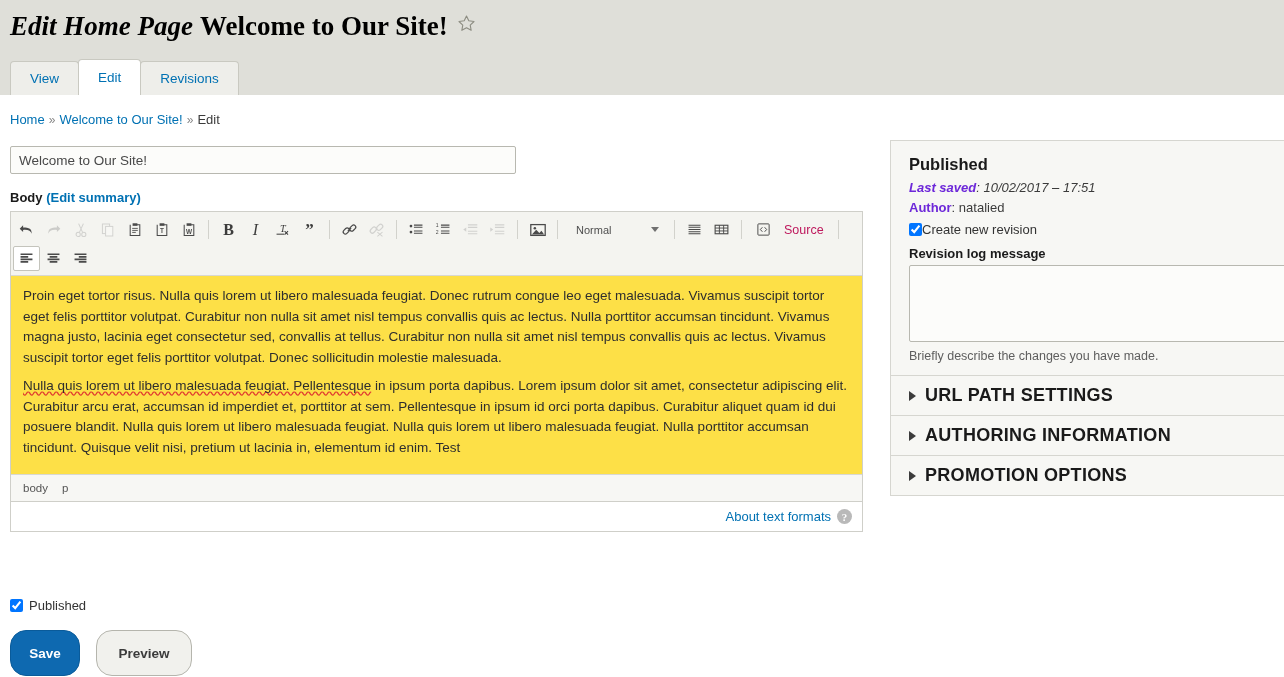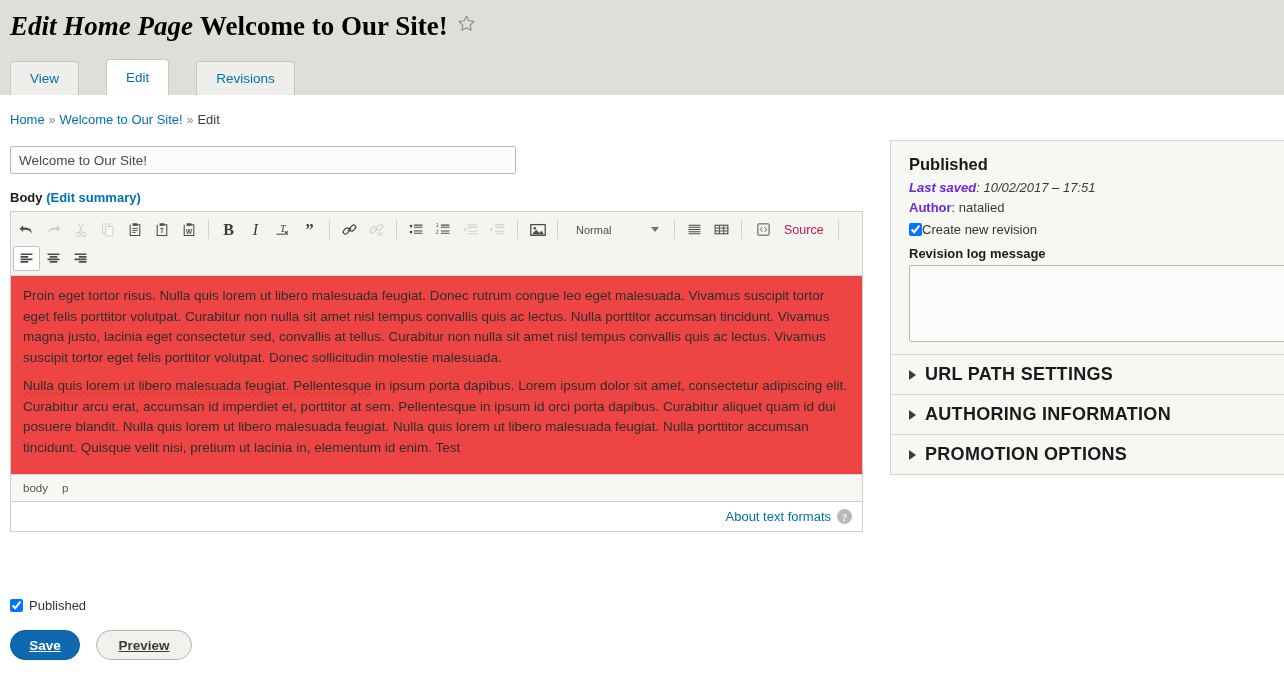--- a/index.html
+++ b/index.html
@@ -39,21 +39,20 @@
     vertical-align: 2px;
     margin-left: 9px;
   }
 
   
   .tabs {
     position: absolute; left: 10px; top: 60px;
     height: 35px;
     display: flex;
     align-items: flex-end;
-    gap: 28px;
   }
   .tab {
     height: 34px;
     padding: 0 19px;
     display: flex; align-items: center; justify-content: center;
     font-size: 13.5px;
     color: #0071b3;
     background: #eeeeea;
     border: 1px solid #c9c9c1;
     border-bottom: none;
@@ -173,21 +172,21 @@
     color: #be185d;
     border: 1px solid transparent;
     border-radius: 2px;
     cursor: pointer;
     flex: none;
   }
 
   .cke-body {
     padding: 10px 12px 8px 12px;
     min-height: 182px;
-    background: #ef4444;
+    background: #fde047;
   }
   .cke-body p {
     margin: 0 0 8px 0;
     font-family: "Liberation Sans", sans-serif;
     font-size: 13.5px;
     line-height: 20.5px;
     color: #2e2e2e;
   }
   .sp {
     text-decoration: underline wavy #e03a2f;
@@ -223,27 +222,26 @@
     display: flex; align-items: center; justify-content: center;
     cursor: pointer;
     font-family: "Liberation Serif", serif;
   }
 
   
   .footer { position: absolute; left: 10px; top: 598px; }
   .pub-row { display: flex; align-items: center; gap: 6px; font-size: 13px; color: #333; }
   .btn-row { margin-top: 17px; display: flex; align-items: center; gap: 16px; }
   .btn {
-    height: 30px;
+    height: 46px;
     border-radius: 16px;
     display: flex; align-items: center; justify-content: center;
     font-size: 13.5px; font-weight: bold;
     cursor: pointer;
     border: 1px solid transparent;
-    text-decoration: underline;
   }
   .btn-primary {
     width: 70px;
     background: #0e69b0;
     color: #ffffff;
     border-color: #0a5b9a;
   }
   .btn-secondary {
     width: 96px;
     background: #f1f1ed;
@@ -563,20 +561,21 @@
     </div>
     <div class="sb-line">
       <b>Author</b><span>: </span><span>natalied</span>
     </div>
     <div class="sb-check">
       <input type="checkbox" checked="" style="">
       <span>Create new revision</span>
     </div>
     <div class="sb-sublabel">Revision log message</div>
     <textarea class="sb-textarea" style=""></textarea>
+    <div class="sb-desc">Briefly describe the changes you have made.</div>
   </div>
 
   <div class="sb-section">
     <span class="tri"></span>
     <span class="sec-label">URL PATH SETTINGS</span>
   </div>
   <div class="sb-section">
     <span class="tri"></span>
     <span class="sec-label">AUTHORING INFORMATION</span>
   </div>

